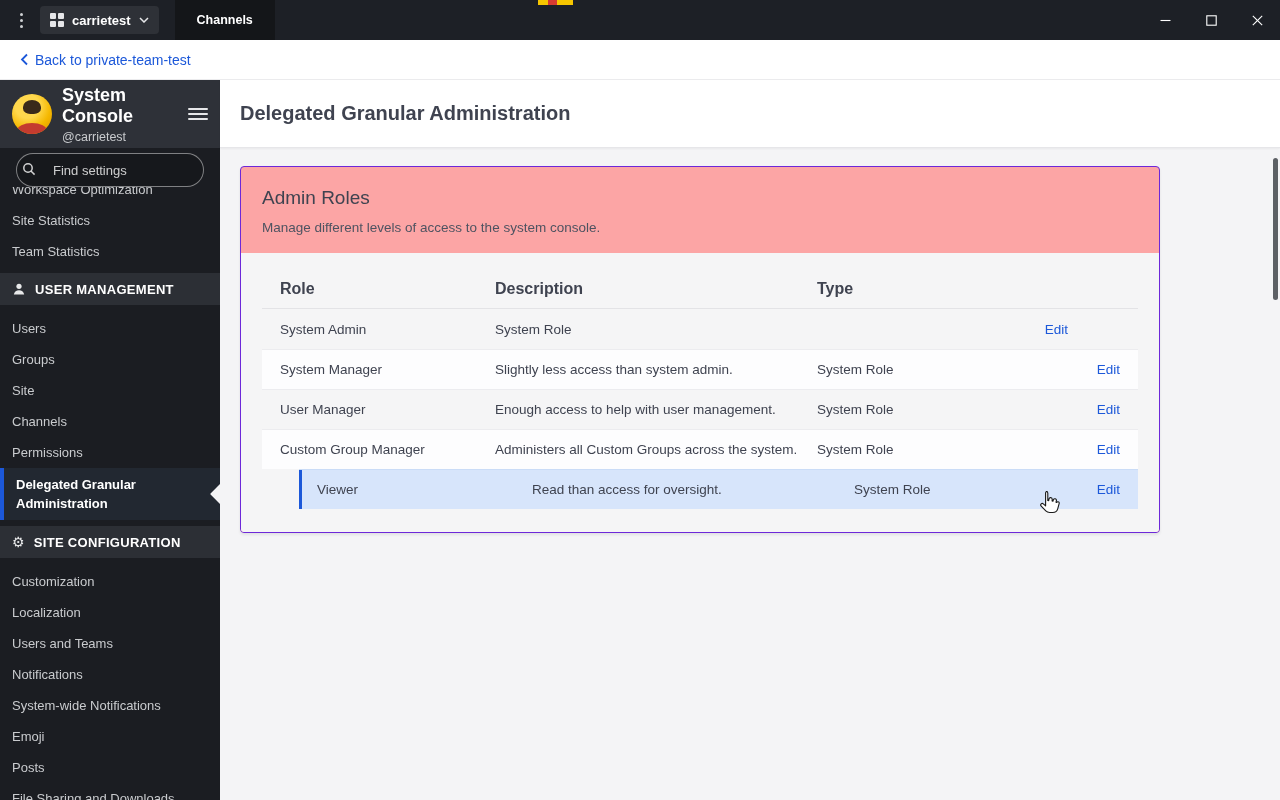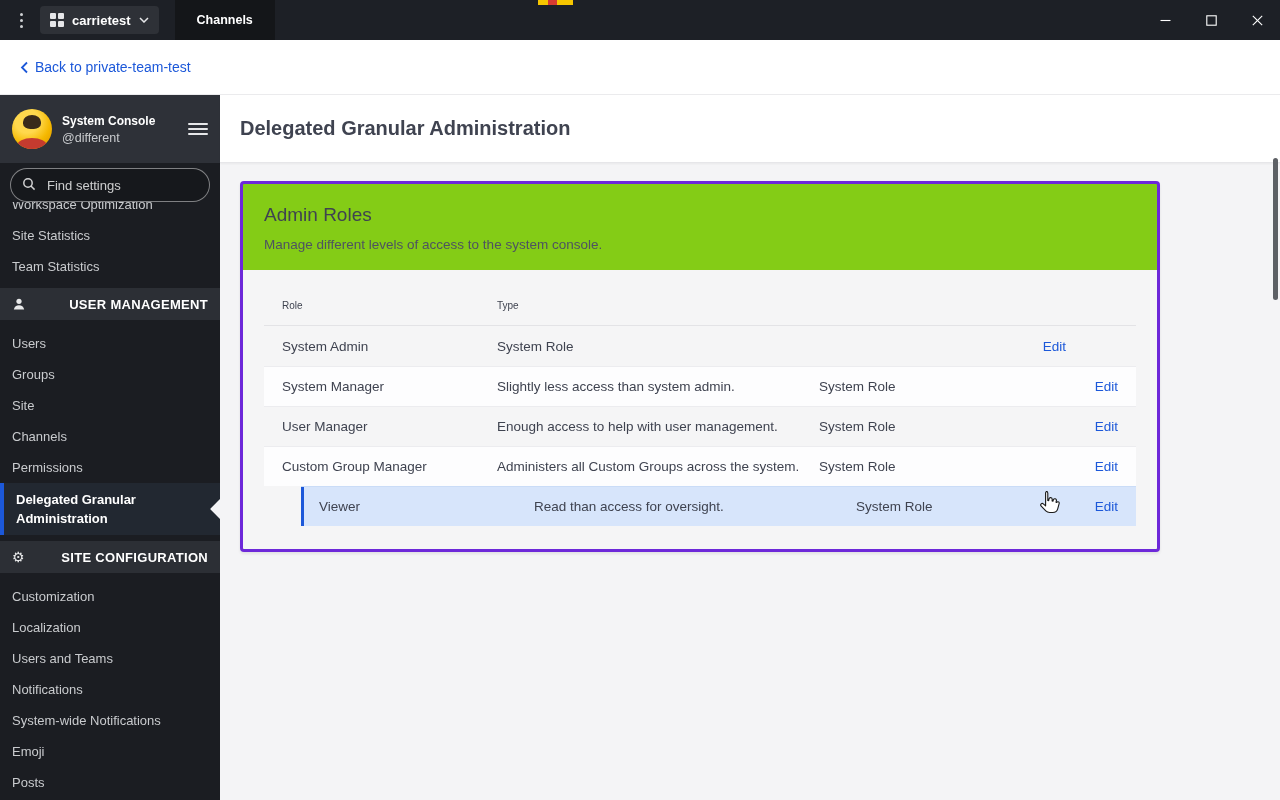--- a/index.html
+++ b/index.html
@@ -38,61 +38,61 @@
   .accent-sliver {
     position: absolute; left: 538px; top: 0; width: 35px; height: 5px;
     background: linear-gradient(90deg, #f7c600 0 28%, #d83b31 28% 55%, #f7c600 55%);
   }
   .win-controls { margin-left: auto; display: flex; height: 100%; }
   .win-btn { width: 46px; height: 100%; display: flex; align-items: center; justify-content: center; cursor: pointer; }
   .win-btn svg { stroke: #fff; stroke-width: 1.1; fill: none; }
 
   
   .backbar {
-    height: 55px; background: #fff; border-bottom: 1px solid #ebebed;
+    height: 40px; background: #fff; border-bottom: 1px solid #ebebed;
     display: flex; align-items: center; padding-left: 20px;
   }
   .back-link { display: flex; align-items: center; gap: 6px; color: var(--accent, #1c58d9); font-size: 14px; cursor: pointer; }
 
   
   .app-body { display: flex; height: 720px; }
 
   
   .sidebar { width: 220px; flex-shrink: 0; background: var(--sidebar-bg, #1b1d22); display: flex; flex-direction: column; color: #c9cbce; }
   .sb-header { height: 68px; background: #2e3138; display: flex; align-items: center; padding: 0 12px; gap: 10px; }
   .avatar {
     width: 40px; height: 40px; border-radius: 50%; flex-shrink: 0;
     background: radial-gradient(circle at 38% 30%, #ffd84d 0 32%, #f5b800 62%, #d98f00);
     position: relative; overflow: hidden;
   }
   .avatar::before { content:''; position:absolute; top:6px; left:11px; width:18px; height:14px; background:#3a2a1a; border-radius:50% 50% 40% 40%; }
   .avatar::after { content:''; position:absolute; bottom:-5px; left:5px; width:30px; height:16px; background:#c43b2f; border-radius:50% 50% 0 0; }
   .sb-id { flex: 1; min-width: 0; }
-  .sb-title { color: #fff; font-weight: 700; font-size: 12px; }
+  .sb-title { color: #fff; font-weight: 700; font-size: 18px; }
   .sb-sub { font-size: 12.5px; color: #c9cbce; margin-top: 3px; }
   .hamburger { width: 20px; display: flex; flex-direction: column; gap: 3px; cursor: pointer; }
   .hamburger i { height: 2px; background: #e6e7e9; border-radius: 1px; }
 
-  .sb-search { padding: 5px 10px 0; position: relative; }
+  .sb-search { padding: 5px 16px 0; position: relative; }
   .sb-search svg { position: absolute; left: 22px; top: 14px; }
   .sb-search input {
     width: 100%; height: 34px; border-radius: 17px;
     border: 1px solid rgba(255,255,255,.45); background: rgba(0,0,0,.15);
     color: #fff; padding: 0 12px 0 36px; font-size: 13px; outline: none;
     font-family: "Liberation Sans", sans-serif;
   }
   .sb-search input::placeholder { color: rgba(255,255,255,.78); }
 
   .sb-scroll { flex: 1; overflow: hidden; }
   .sb-item { height: 31px; line-height: 31px; padding: 0 12px; font-size: 13px; color: #c9cbce; white-space: nowrap; cursor: pointer; }
   .sb-item.clipped { margin-top: -13px; }
   .sb-section {
     height: 32px; margin-top: 6px; display: flex; align-items: center; gap: 9px;
     padding: 0 12px; background: #2c2f35; color: #fff; font-weight: 700;
-    font-size: 13px; letter-spacing: .3px; justify-content: space-between;
+    font-size: 13px; letter-spacing: .3px;
   }
   .sb-section + .sb-item { margin-top: 8px; }
   .gear-glyph { font-family: "DejaVu Sans", sans-serif; font-size: 14px; line-height: 1; color: #e8e9ea; }
   .sb-item.sel {
     height: auto; line-height: 19px; padding: 7px 22px 7px 12px;
     background: #222831; border-left: 4px solid var(--accent, #1c58d9);
     color: #fff; font-weight: 600; white-space: normal; position: relative;
   }
   .sb-item.sel::after {
     content: ''; position: absolute; right: -7px; top: 50%; margin-top: -7px;
@@ -101,33 +101,33 @@
 
   
   .main { flex: 1; min-width: 0; display: flex; flex-direction: column; background: var(--content-bg, #f4f4f6); }
   .page-header {
     height: 68px; background: #fff; display: flex; align-items: center;
     padding-left: 20px; border-bottom: 1px solid #e6e6e9; box-shadow: 0 1px 2px rgba(0,0,0,.05);
   }
   .page-title { font-size: 20px; font-weight: 600; color: var(--text-dark, #3f4350); }
   .content { flex: 1; padding: 18px 20px; }
   .card {
-    width: 920px; background: #84cc16; border: 3px solid #6d28d9; border-radius: 4px;
+    width: 920px; background: #fca5a5; border: 1px solid #6d28d9; border-radius: 4px;
     box-shadow: 0 2px 3px rgba(0,0,0,.08); overflow: hidden;
   }
   .card-head { padding: 20px 21px 18px; }
   .card-title { font-size: 19px; font-weight: 400; color: var(--text-dark, #3f4350); }
   .card-sub { margin-top: 11px; font-size: 13.5px; color: #4e5361; }
   .card-body { background: var(--card-body-bg, #f5f5f6); padding: 16px 21px 23px; }
 
   .tbl-head, .tbl-row {
     display: grid; grid-template-columns: 215px 322px 1fr 52px;
     align-items: center; height: 40px; padding: 0 18px;
   }
-  .tbl-head { font-size: 10px; font-weight: 400; color: var(--text-dark, #3f4350); border-bottom: 1px solid #e3e3e6; }
+  .tbl-head { font-size: 16px; font-weight: 700; color: var(--text-dark, #3f4350); border-bottom: 1px solid #e3e3e6; }
   .tbl-row { font-size: 13.5px; color: var(--text-dark, #3f4350); }
   .tbl-row + .tbl-row { border-top: 1px solid #ececef; }
   .tbl-row.alt { background: #fdfdfe; }
   .tbl-row.highlight { background: var(--row-highlight-bg, #d7e5fb); box-shadow: inset 3px 0 0 var(--accent, #1c58d9); margin-left: 37px; }
   .tbl-row.highlight + .tbl-row, .tbl-row.highlight { border-top-color: #cadcf7; }
   .edit-link { color: var(--link, #1c58d9); text-align: right; cursor: pointer; text-decoration: none; font-size: 13.5px; }
 
   
   .page-scrollbar { position: absolute; right: 2px; top: 158px; width: 5px; height: 142px; background: #5d6065; border-radius: 3px; cursor: grab; }
   .cursor-pointer { position: absolute; left: 1038px; top: 490px; z-index: 99; pointer-events: none; }
@@ -186,21 +186,21 @@
   </a>
 </div>
 
 <div class="app-body">
 
   <div class="sidebar">
     <div class="sb-header">
       <div class="avatar"></div>
       <div class="sb-id">
         <div class="sb-title">System Console</div>
-        <div class="sb-sub">@different</div>
+        <div class="sb-sub">@carrietest</div>
       </div>
       <div class="hamburger">
           <i></i>
           <i></i>
           <i></i>
         </div>
     </div>
 
     <div class="sb-search">
       <svg width="14" height="14" viewBox="0 0 14 14">
@@ -251,20 +251,21 @@
 
     <div class="content">
       <div class="card">
         <div class="card-head">
           <div class="card-title">Admin Roles</div>
           <div class="card-sub">Manage different levels of access to the system console.</div>
         </div>
         <div class="card-body">
           <div class="tbl-head">
             <div>Role</div>
+            <div>Description</div>
             <div>Type</div>
             <div></div>
           </div>
 
           <div class="tbl-row">
             <div>System Admin</div>
             <div>System Role</div>
             <a class="edit-link">Edit</a>
           </div>
 

